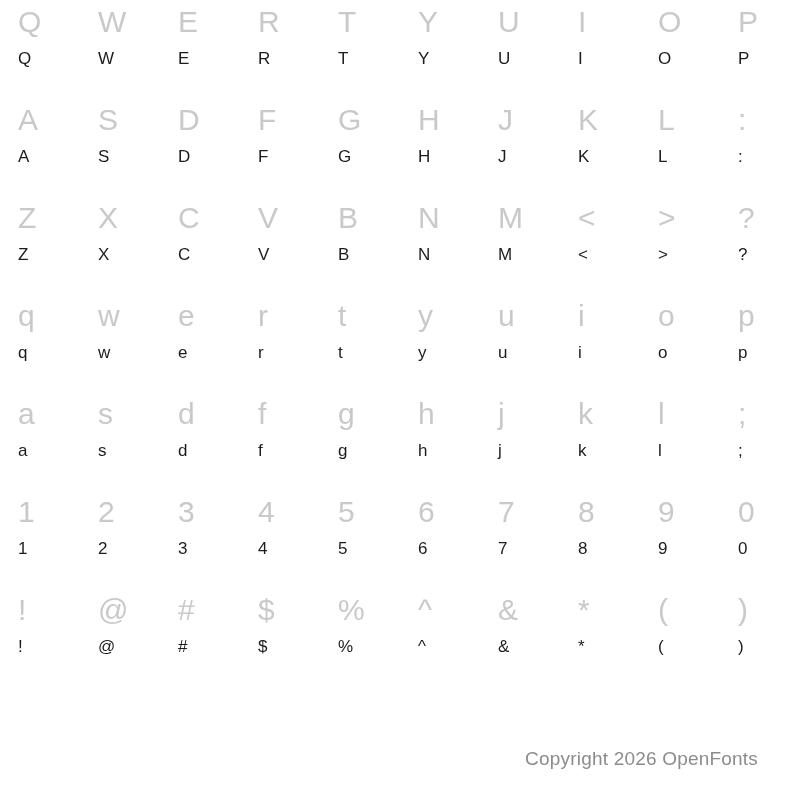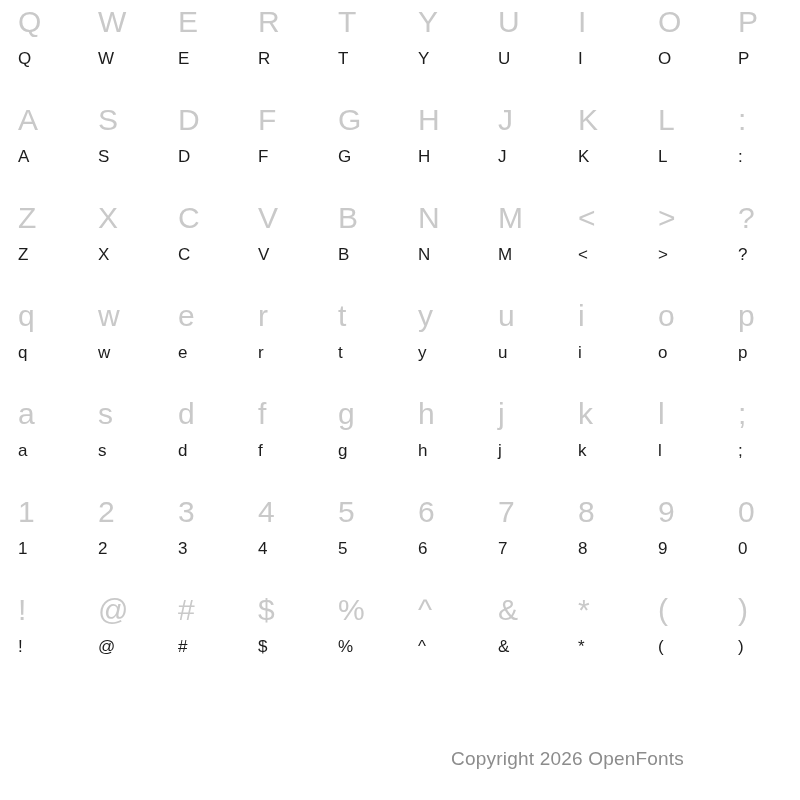--- a/index.html
+++ b/index.html
@@ -51,21 +51,21 @@
     line-height: 30px;
     color: #1c1c1c;
     font-weight: 400;
   }
   .footer {
     position: absolute;
     left: 0;
     top: 748px;
     width: 800px;
     text-align: right;
-    padding-right: 116px;
+    padding-right: 42px;
     box-sizing: border-box;
   }
   .footer-text {
     font-size: 19px;
     color: #8c8c8c;
     letter-spacing: 0.2px;
   }
 </style>
 </head>
 <body>

